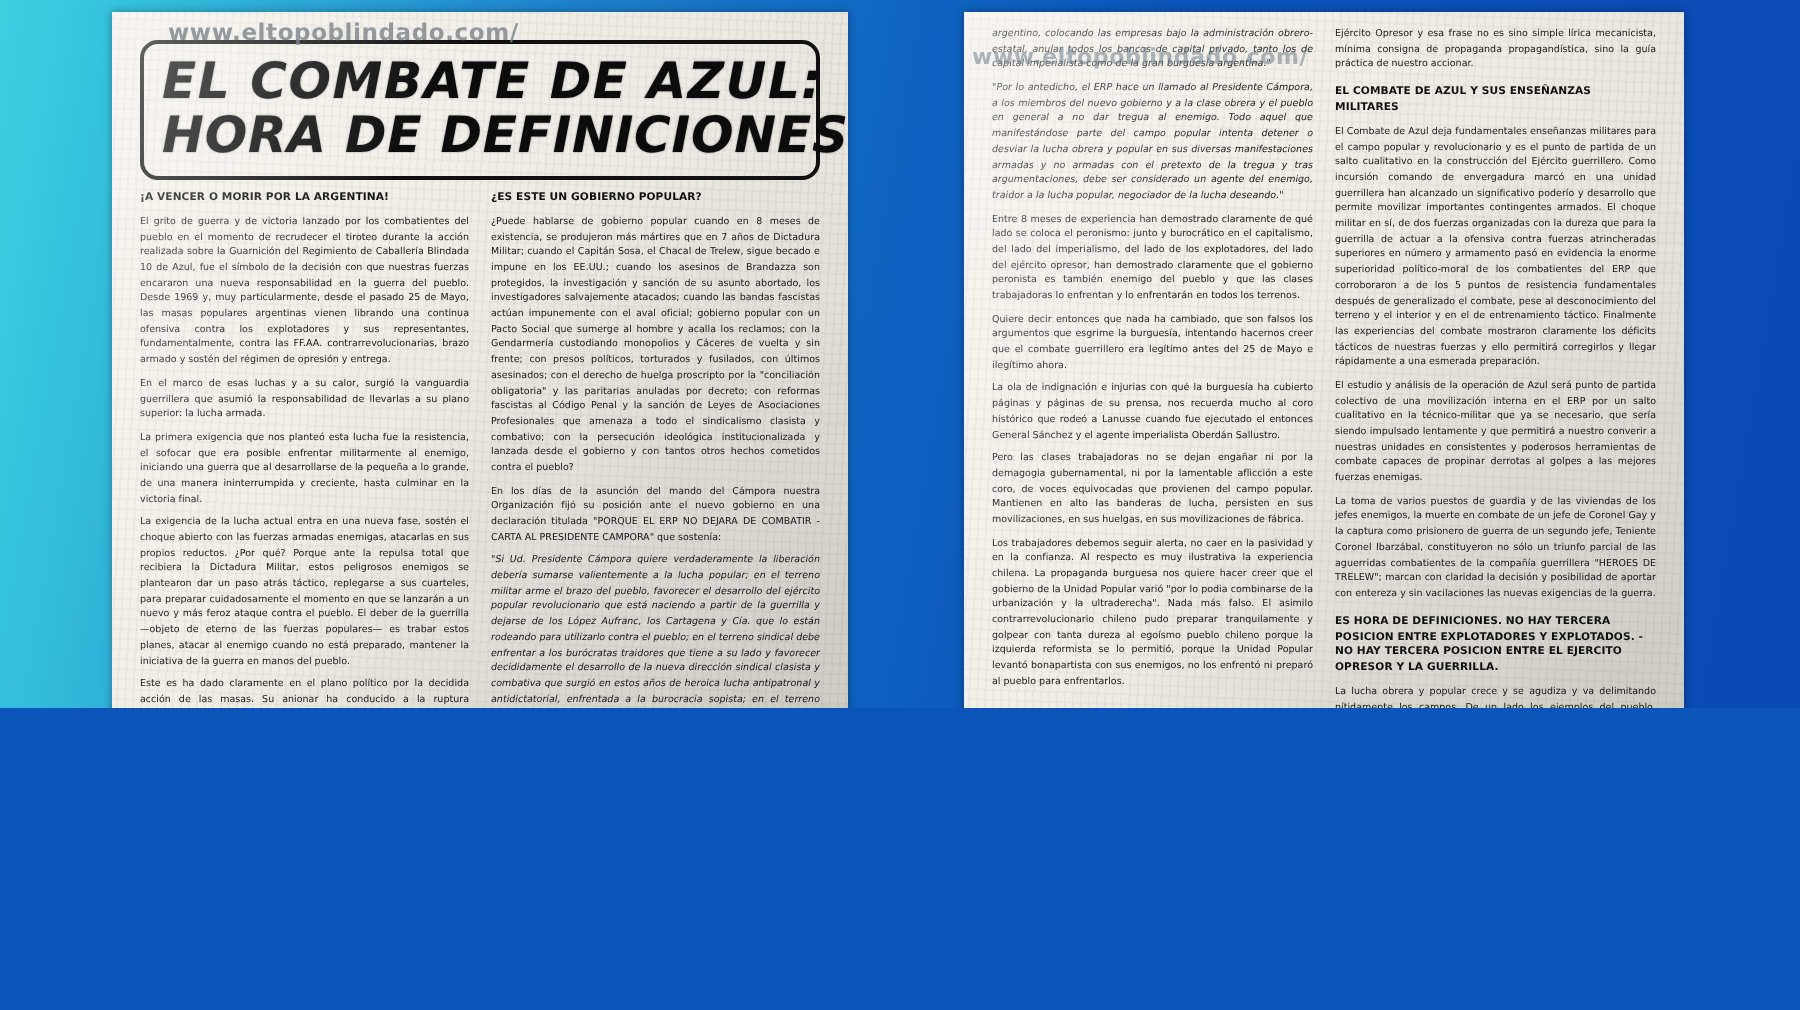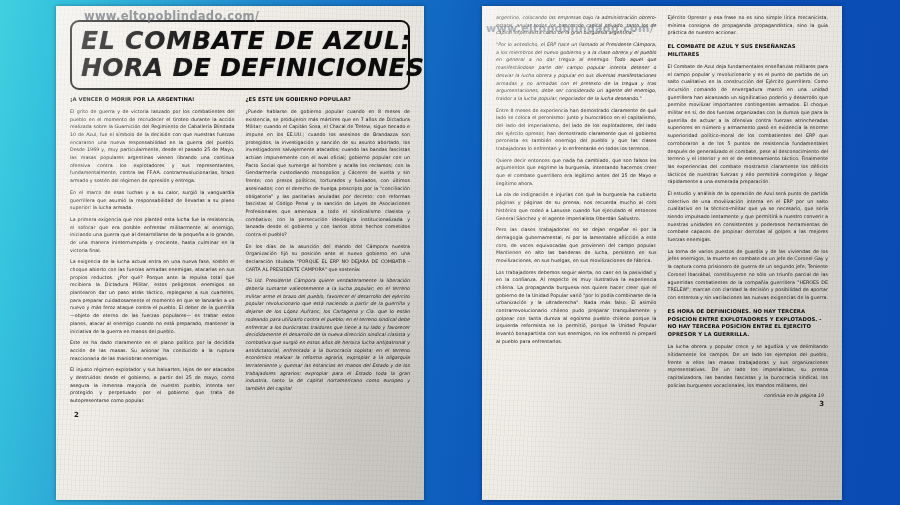--- a/index.html
+++ b/index.html
@@ -10,21 +10,21 @@
   body {
     width: 900px;
     height: 505px;
     overflow: hidden;
     font-family: "Liberation Sans", sans-serif;
   }
 
   #stage {
     position: relative;
     width: 900px;
-    height: 505px;
+    height: 354px;
     background: linear-gradient(100deg,
         #3fd0e0 0%,
         #35c2dd 6%,
         #2ba6d6 16%,
         #1f85cc 28%,
         #1672c6 38%,
         #0f61bf 50%,
         #0a54b9 64%,
         #0a4fb6 78%,
         #0a4ab3 100%);

